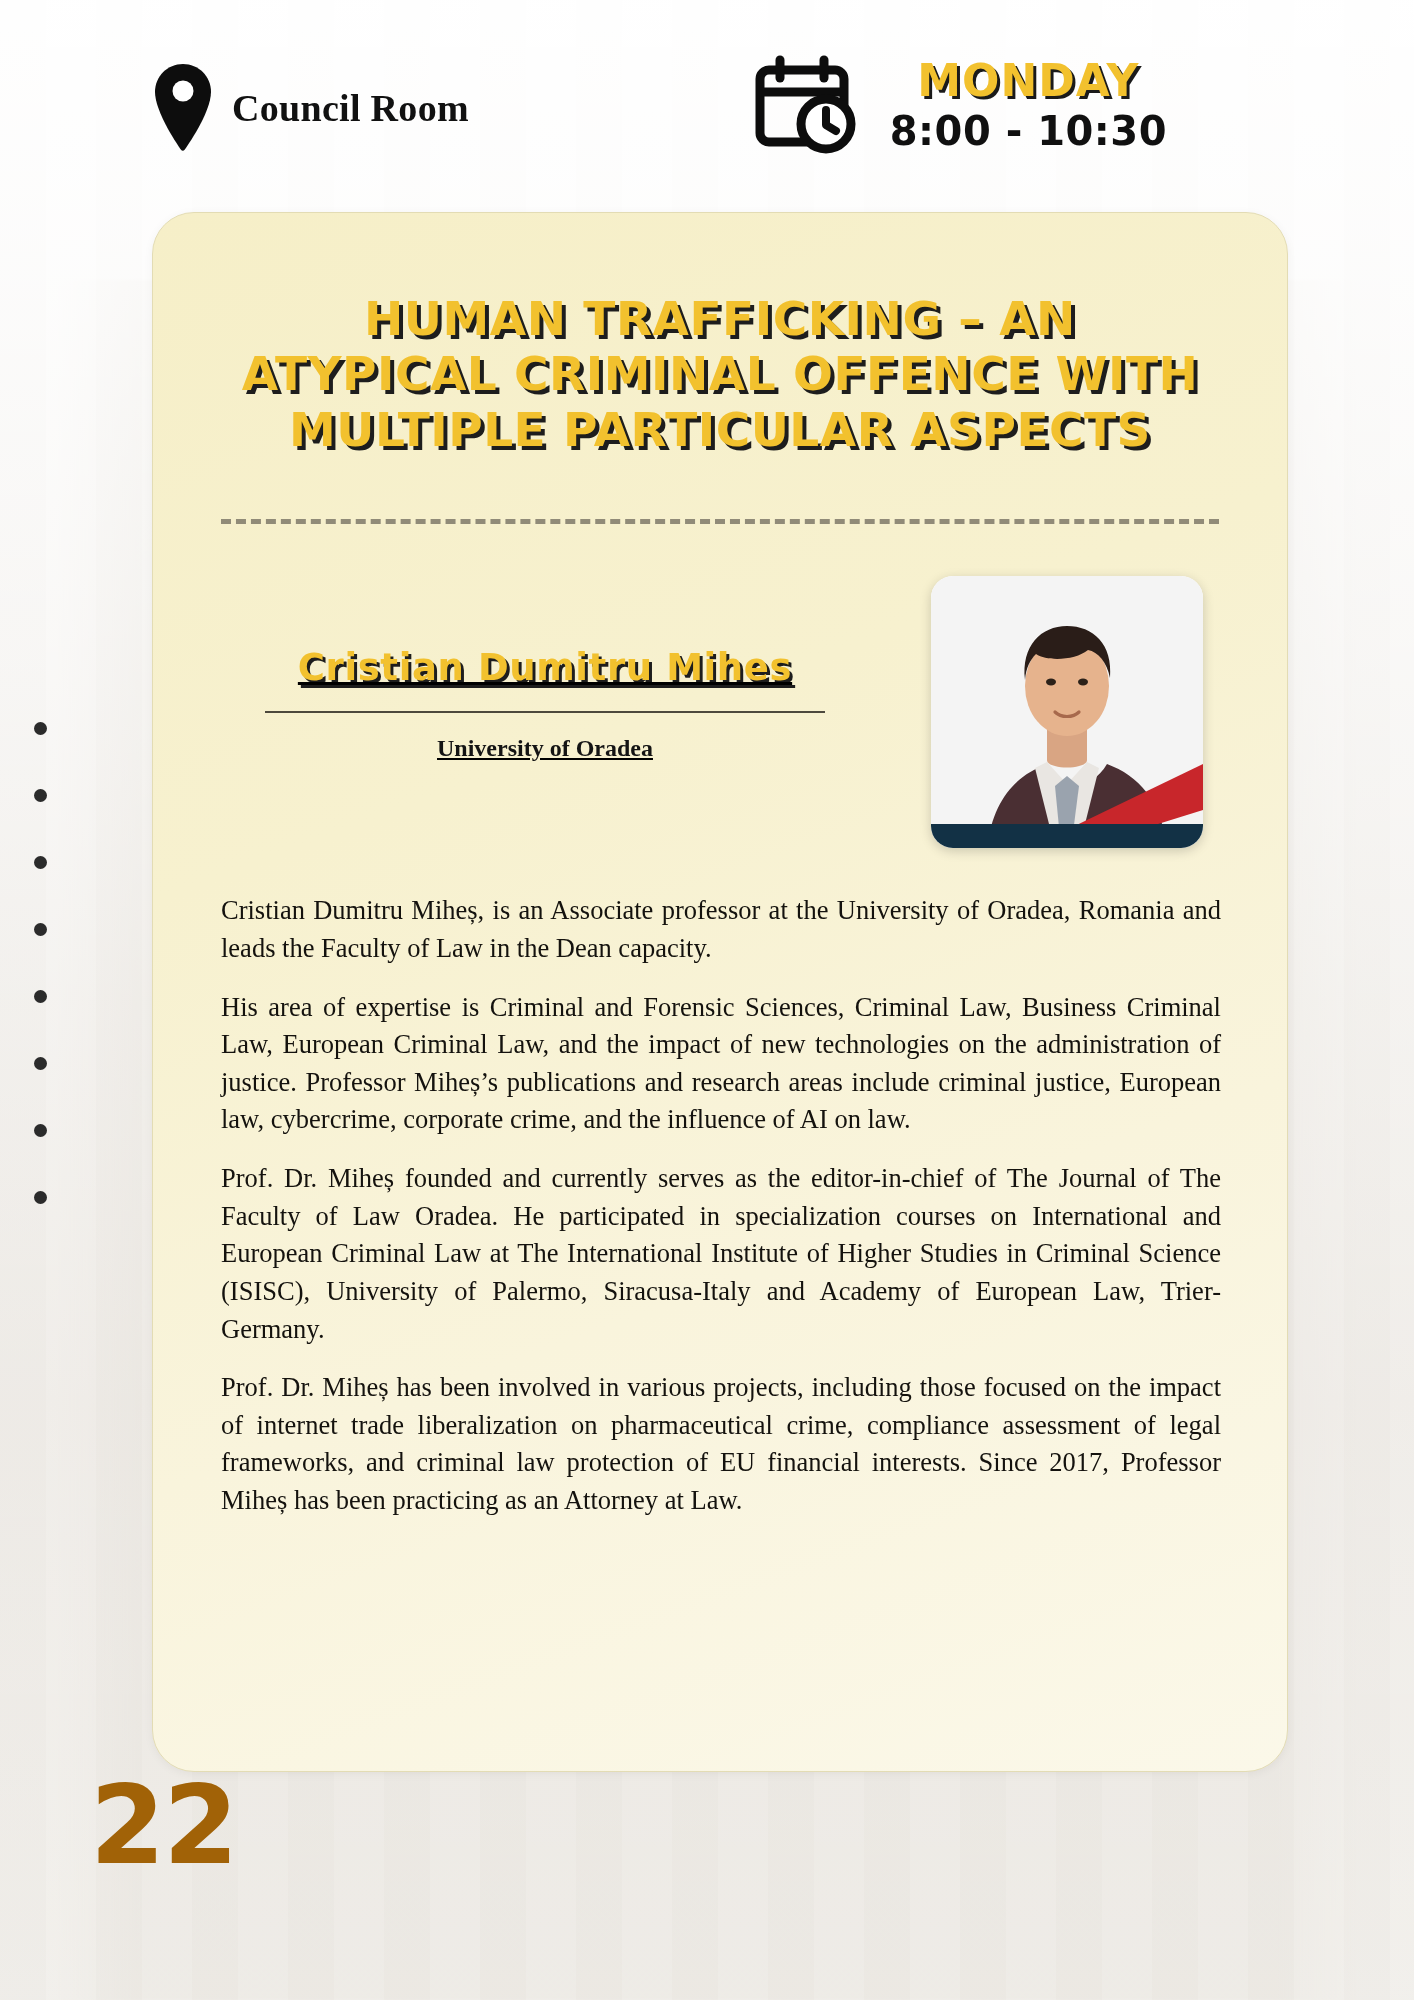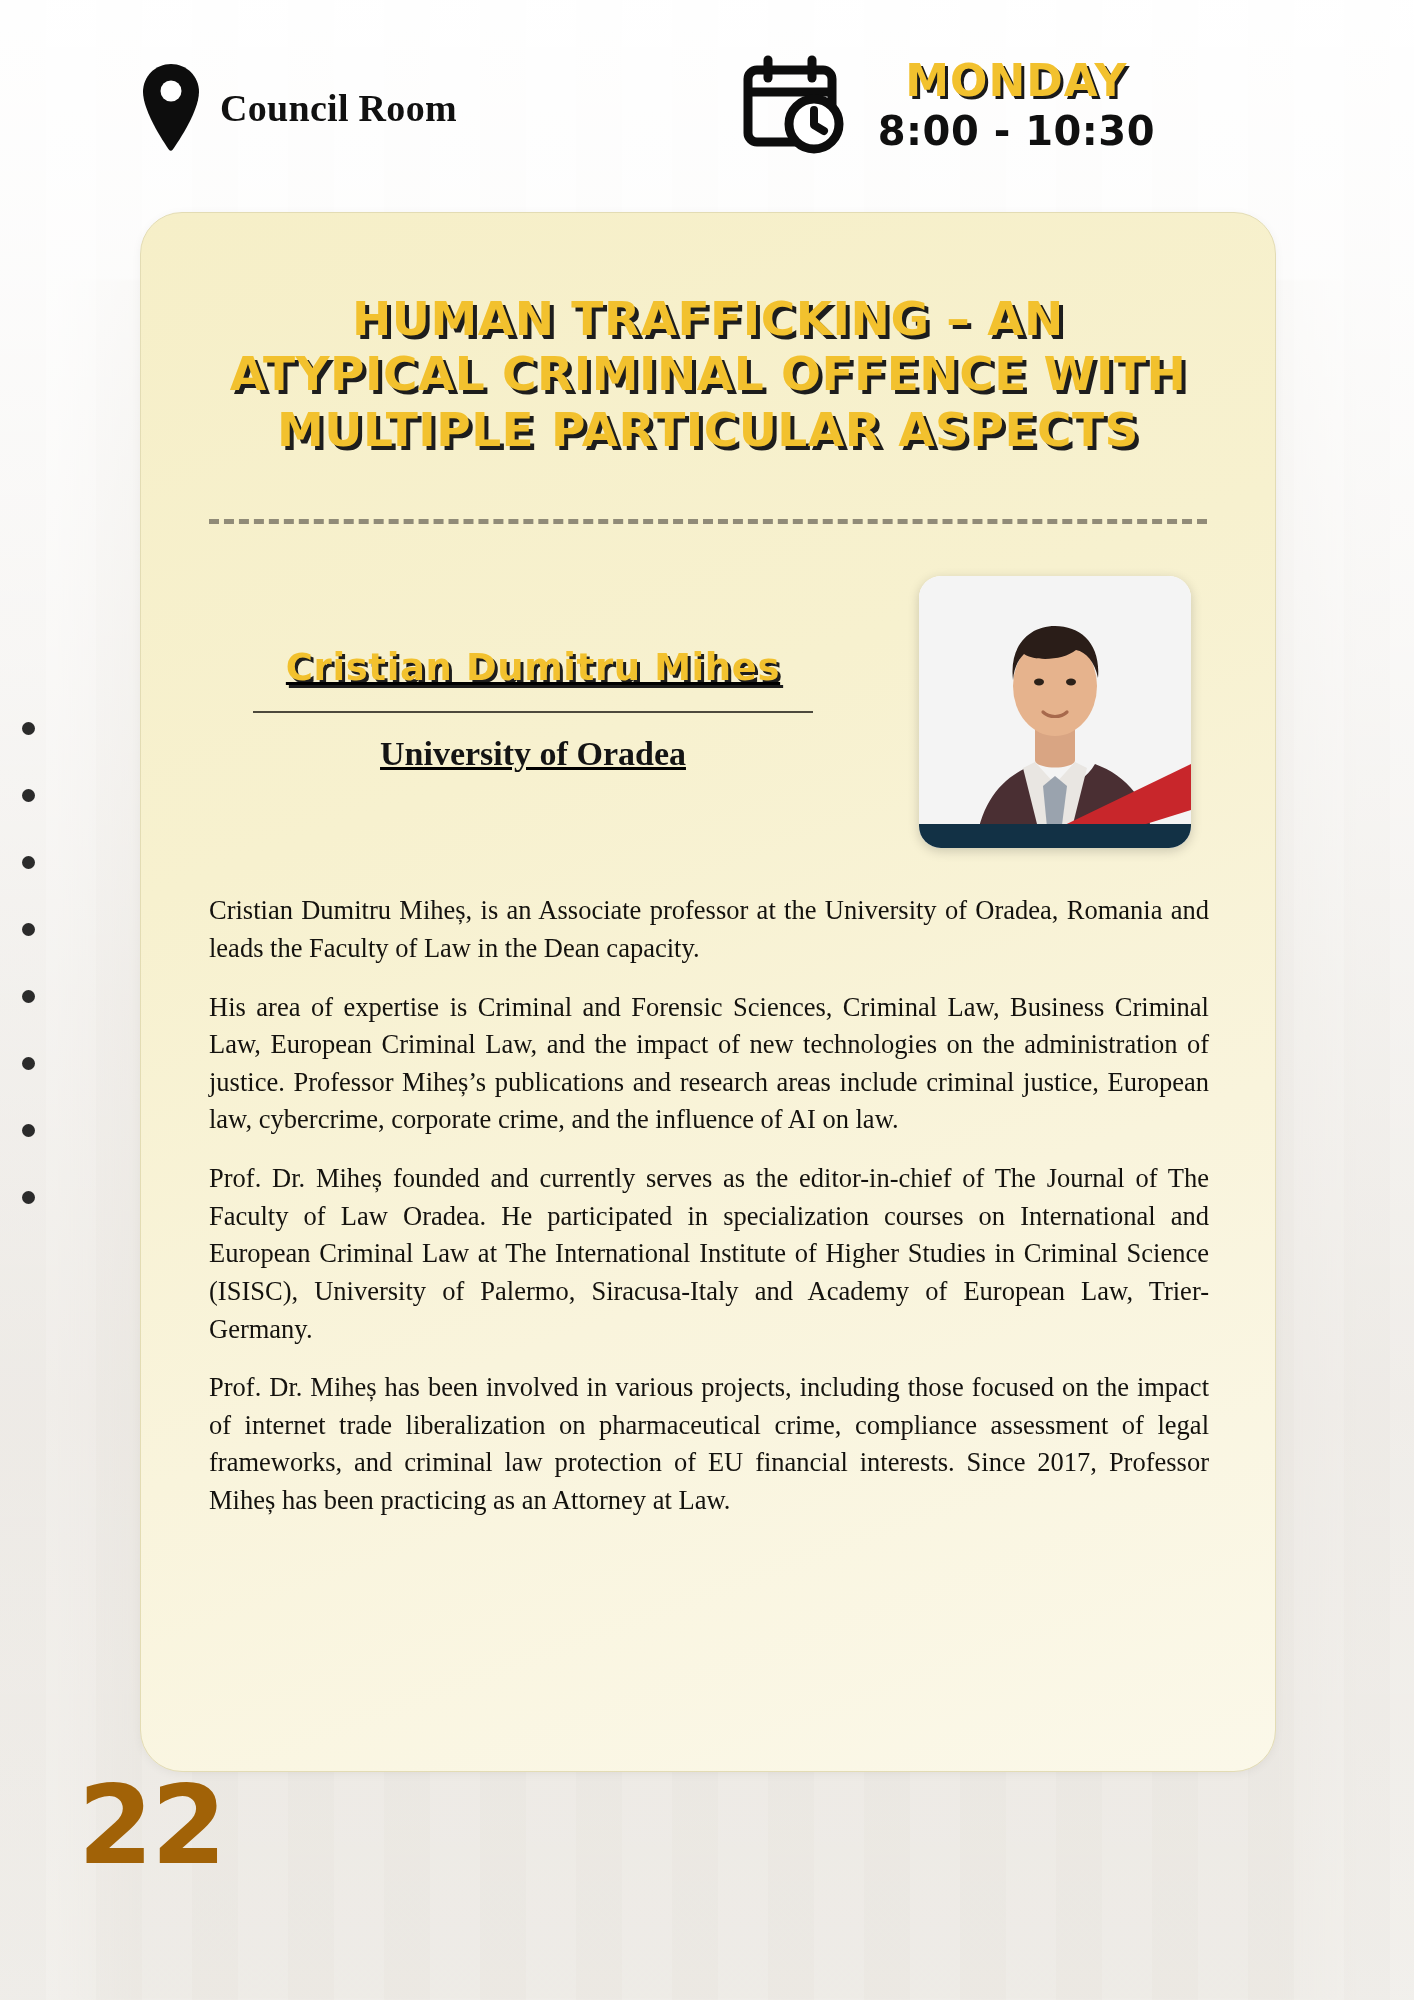--- a/index.html
+++ b/index.html
@@ -54,20 +54,21 @@
     inset: 0;
     background: linear-gradient(180deg, rgba(255,255,255,.92) 0%, rgba(255,255,255,.72) 22%, rgba(255,255,255,.55) 50%, rgba(255,255,255,.48) 100%);
     z-index: 1;
   }
 
   .page {
     position: relative;
     z-index: 3;
     width: 1272px;
     height: 2000px;
+    margin-left: 12px;
   }
 
   
   .header {
     position: absolute;
     top: 52px;
     left: 0;
     right: 0;
     height: 120px;
   }
@@ -177,21 +178,21 @@
   .name-rule {
     margin: 22px auto 0 auto;
     width: 560px;
     border-top: 2px solid #3a362c;
     opacity: .9;
   }
   .speaker-affil {
     margin-top: 22px;
     font-family: "Liberation Serif", serif;
     font-weight: bold;
-    font-size: 34px;
+    font-size: 24px;
     color: #141414;
   }
 
   .photo-frame {
     position: absolute;
     right: 26px;
     top: 0;
     width: 272px;
     height: 272px;
     border-radius: 22px;

